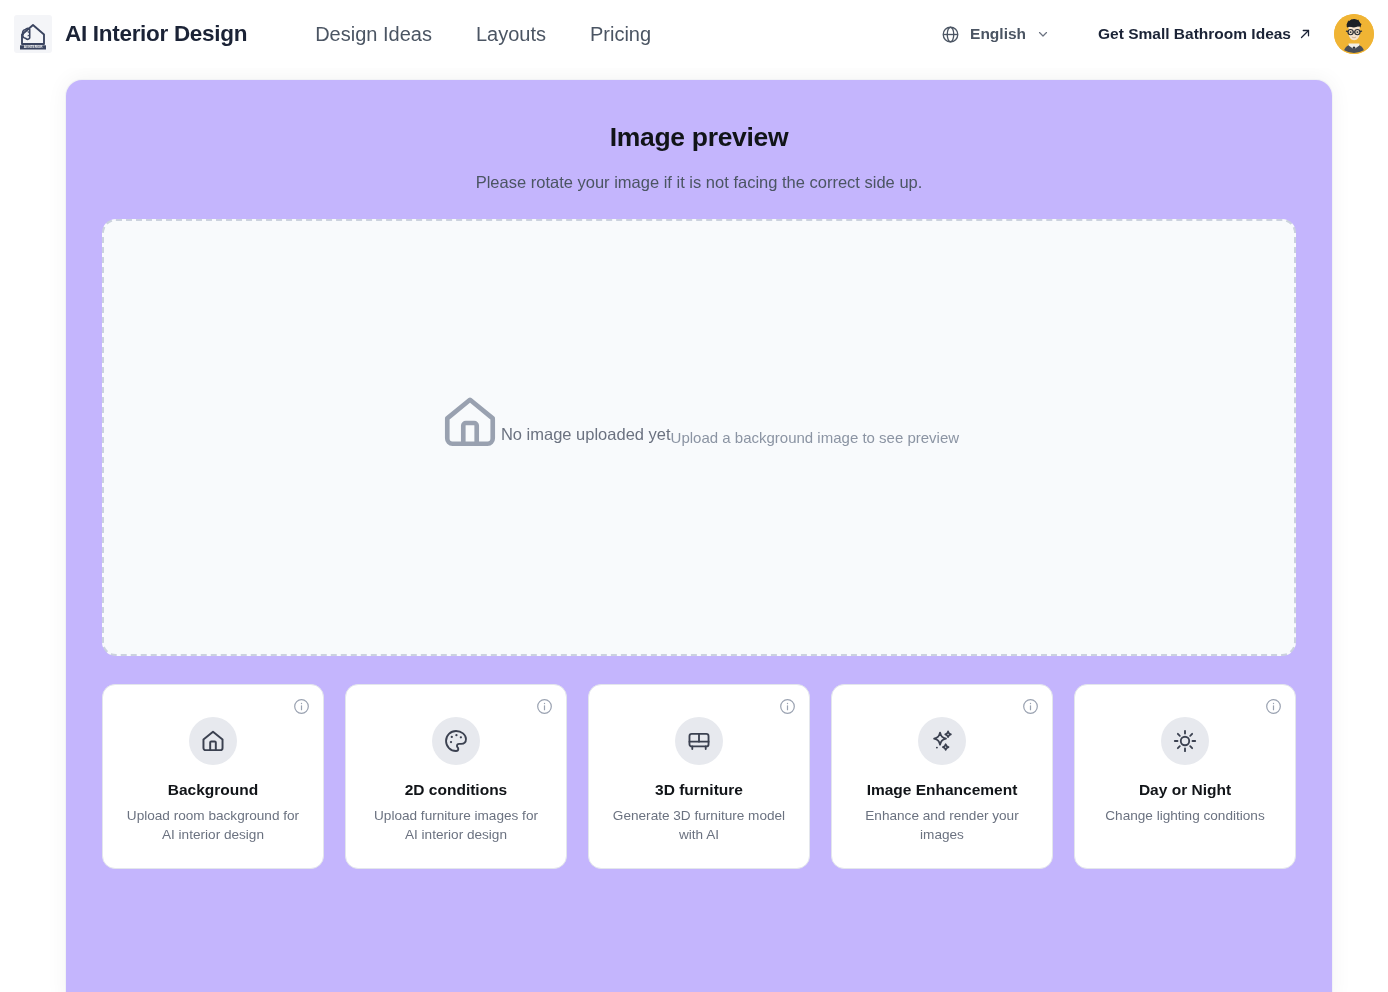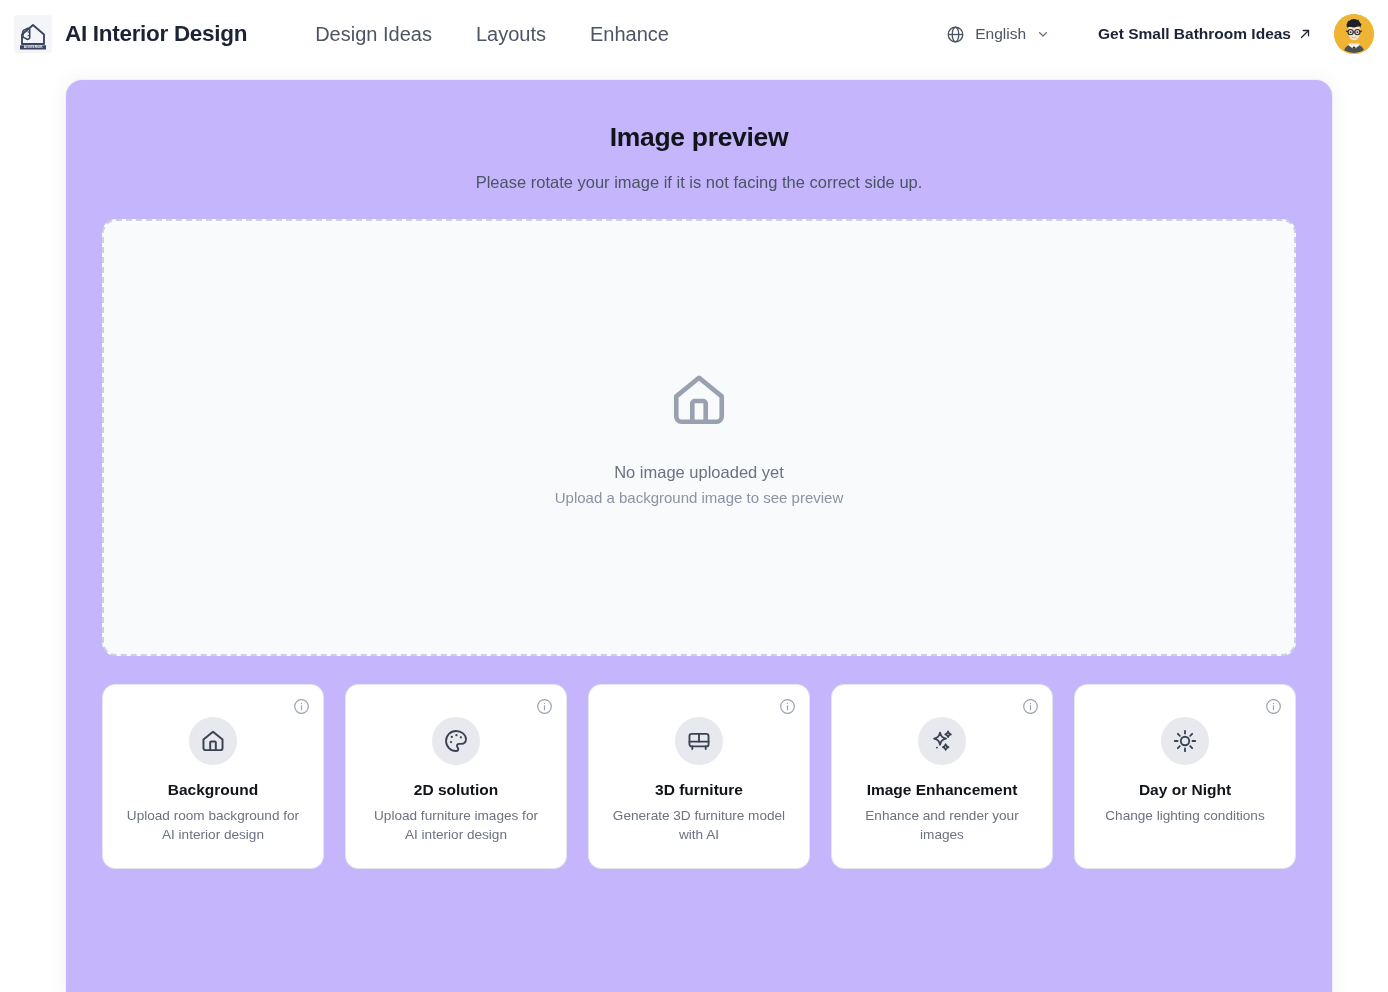--- a/index.html
+++ b/index.html
@@ -60,20 +60,21 @@
     display: flex;
     align-items: center;
     gap: 0px;
   }
   .lang {
     display: flex; align-items: center; gap: 10px;
     padding: 6px 10px;
     cursor: pointer;
     color: #4b5563;
     font-size: 15.5px;
+    font-weight: bold;
   }
   .lang .chev { display:flex; align-items:center; color:#6b7280; }
   .cta {
     display: flex; align-items: center; gap: 7px;
     font-size: 15.5px;
     font-weight: bold;
     color: #1b2336;
     text-decoration: none;
     margin-left: 38px;
     white-space: nowrap;
@@ -123,21 +124,20 @@
     margin-top: 20px;
   }
 
   .preview-box {
     margin-top: 27px;
     height: 437px;
     border: 2px dashed #cbd2de;
     border-radius: 14px;
     background: #f8fafc;
     display: flex;
-    flex-direction: column;
     align-items: center;
     justify-content: center;
     gap: 0;
   }
   .preview-icon { margin-bottom: 28px; }
   .preview-main {
     font-size: 16.5px;
     color: #6b7280;
     margin-bottom: 7px;
   }
@@ -216,21 +216,21 @@
         <rect x="4" y="28.3" width="26" height="4.2" fill="#3b4560"></rect>
         <text x="17" y="31.4" font-family="'Liberation Sans',sans-serif" font-size="3.1" font-weight="bold" fill="#ffffff" text-anchor="middle">AI INTERIOR</text>
       </svg>
     </span>
     <span class="brand-name">AI Interior Design</span>
   </div>
 
   <nav class="nav">
     <a href="#">Design Ideas</a>
     <a href="#">Layouts</a>
-    <a href="#">Enhance</a>
+    <a href="#">Pricing</a>
   </nav>
 
   <div class="header-right">
 
     <div class="lang">
       <span style="display:flex;align-items:center;">
         <svg width="19" height="19" viewBox="0 0 24 24" fill="none" stroke="#4b5563" stroke-width="1.7">
           <circle cx="12" cy="12" r="9.2"></circle>
           <path d="M3 12h18"></path>
           <ellipse cx="12" cy="12" rx="4.1" ry="9.2"></ellipse>
@@ -324,21 +324,21 @@
         </span>
         <span class="card-icon-wrap">
           <svg width="26" height="26" viewBox="0 0 24 24" fill="none" stroke="#3b4150" stroke-width="1.7" stroke-linecap="round" stroke-linejoin="round">
             <path d="M12 2.8 a9.2 9.2 0 0 0 0 18.4 c1.3 0 2.1 -0.9 2.1 -1.9 c0 -0.6 -0.3 -1 -0.6 -1.4 c-0.3 -0.4 -0.6 -0.8 -0.6 -1.4 c0 -1 0.9 -1.9 2 -1.9 l1.8 0 c2.8 0 4.5 -1.8 4.5 -4.5 C21.2 6.2 17 2.8 12 2.8 Z"></path>
             <circle cx="8.1" cy="8.2" r="1.05" fill="#3b4150" stroke="none"></circle>
             <circle cx="12.4" cy="6.6" r="1.05" fill="#3b4150" stroke="none"></circle>
             <circle cx="16.5" cy="8.6" r="1.05" fill="#3b4150" stroke="none"></circle>
             <circle cx="7.4" cy="13" r="1.05" fill="#3b4150" stroke="none"></circle>
           </svg>
         </span>
-        <div class="card-title">2D solution</div>
+        <div class="card-title">2D conditions</div>
         <div class="card-desc">Upload furniture images for AI interior design</div>
       </div>
 
       <div class="card">
         <span class="info-icon">
           <svg width="17" height="17" viewBox="0 0 24 24" fill="none" stroke="#9aa2b1" stroke-width="1.7">
             <circle cx="12" cy="12" r="9.6"></circle>
             <line x1="12" y1="11" x2="12" y2="16.6" stroke-linecap="round"></line>
             <circle cx="12" cy="7.8" r="0.95" fill="#9aa2b1" stroke="none"></circle>
           </svg>

